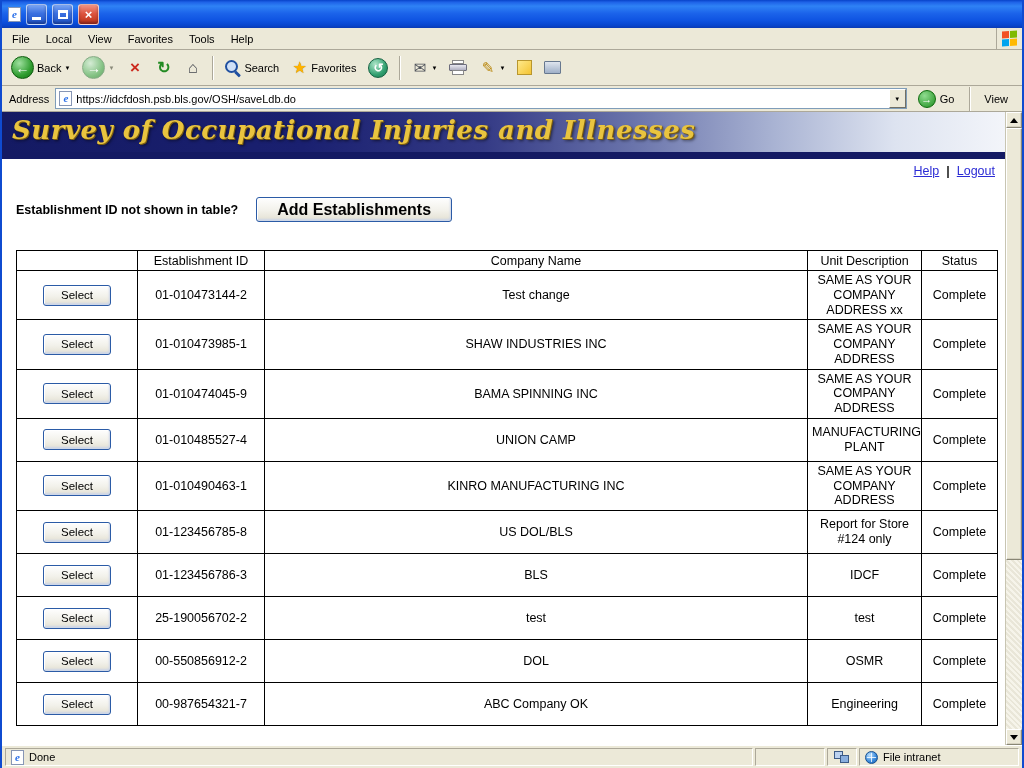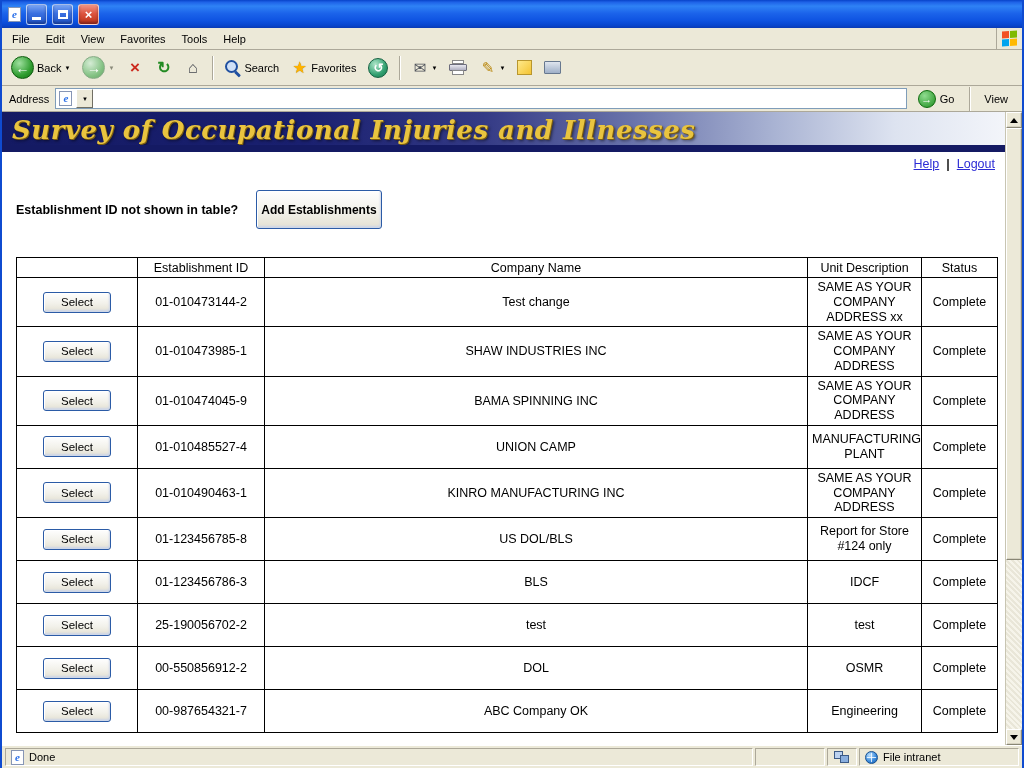--- a/index.html
+++ b/index.html
@@ -81,42 +81,42 @@
   .go-btn { display: flex; align-items: center; gap: 4px; padding: 1px 5px; }
   .go-circ { width: 18px; height: 18px; border-radius: 50%; display: flex; align-items: center; justify-content: center;
     color: #fff; font-size: 11px; font-weight: bold;
     background: radial-gradient(circle at 35% 30%, #8fdc8f, #1f8f1f); border: 1px solid #0d6b0d; }
   .links-label { padding: 0 10px 0 4px; }
 
   
   .viewport { flex: 1; display: flex; background: #fff; overflow: hidden; min-height: 0; }
   .page { flex: 1; overflow: hidden; background: #fff; }
 
-  .banner { height: 33px; overflow: hidden; white-space: nowrap;
+  .banner { height: 40px; overflow: hidden; white-space: nowrap;
     background: linear-gradient(90deg, var(--banner-navy,#141a63) 0%, #1a2070 30%, #343a85 48%, #6a74ab 63%, #a9b3d3 77%, #dde3f0 89%, #f3f5fa 100%); }
   .banner-title { display: block; padding: 3px 0 0 10px; font-family: "DejaVu Serif", serif; font-style: italic;
     font-weight: bold; font-size: 26px; letter-spacing: .5px; color: var(--banner-gold,#e9c43f);
     text-shadow: 1px 1px 0 #7c5e10, 2px 2px 3px rgba(0,0,0,.55); }
   .banner-rule { height: 7px; background: var(--banner-navy,#141a63); }
 
   .pagenav { height: 24px; display: flex; align-items: center; justify-content: flex-end; gap: 7px;
     padding-right: 10px; font-size: 12.5px; }
   .pagenav a { color: var(--link-blue,#2b2bd5); text-decoration: underline; }
   .navsep { color: #222; font-weight: bold; }
 
   .instructions { margin: 22px 14px 0; max-width: 962px; font-size: 12.5px; line-height: 1.3; color: #000; }
 
   .add-row { margin: 14px 14px 0; display: flex; align-items: center; gap: 18px; }
   .add-label { font-weight: bold; font-size: 12.5px; }
 
   .xp-btn { font-family: "Liberation Sans", sans-serif; color: #000;
     background: linear-gradient(180deg,#fefefe,#f2f1ea 55%,#e3e0d2);
     border: 1px solid var(--button-border,#2b5ba6); border-radius: 3px;
     box-shadow: inset 1px 1px 0 #fff, inset -1px -2px 2px #cdd6e8; cursor: pointer; }
-  .add-btn { height: 39px; padding: 0 4px; font-weight: bold; font-size: 12px; }
+  .add-btn { height: 25px; padding: 0 20px; font-weight: bold; font-size: 16px; }
   .select-btn { width: 68px; height: 21px; font-size: 11.5px; }
 
   .est-table { table-layout: fixed; width: 981px; border-collapse: collapse; margin: 28px 0 0 14px; background: #fff; }
   .est-table th, .est-table td { border: 1px solid #000; text-align: center; vertical-align: middle;
     font-size: 12.5px; padding: 2px 4px; overflow: hidden; }
   .est-table th { height: 20px; font-weight: normal; }
   .est-table tbody td { height: 43px; }
   .c-unit { font-size: 12px; line-height: 1.18; padding: 2px 10px; margin-top: 19px; }
 
   
@@ -163,21 +163,21 @@
     <span class="winbtn">
         <span class="g-max"></span>
       </span>
     <span class="winbtn close">
         <span class="g-close">×</span>
       </span>
   </div>
 
   <div class="menubar">
     <span class="menu-item">File</span>
-    <span class="menu-item">Edit</span>
+    <span class="menu-item">Local</span>
     <span class="menu-item">View</span>
     <span class="menu-item">Favorites</span>
     <span class="menu-item">Tools</span>
     <span class="menu-item">Help</span>
     <span class="menu-spacer"></span>
     <span class="throbber">
       <span class="winflag">
           <i class="f-r"></i>
           <i class="f-g"></i>
           <i class="f-b"></i>
@@ -238,20 +238,21 @@
     </div>
     <div class="tbtn">
       <span class="gadget"></span>
     </div>
   </div>
 
   <div class="addressbar">
     <span>Address</span>
     <div class="addr-input">
       <span class="page-ico">e</span>
+      <span class="addr-url">https://idcfdosh.psb.bls.gov/OSH/saveLdb.do</span>
       <span class="addr-drop">
         <span class="caret">▼</span>
       </span>
     </div>
     <div class="go-btn">
       <span class="go-circ">→</span>
       <span class="tlabel">Go</span>
     </div>
     <div class="tsep"></div>
     <span class="links-label">View</span>

